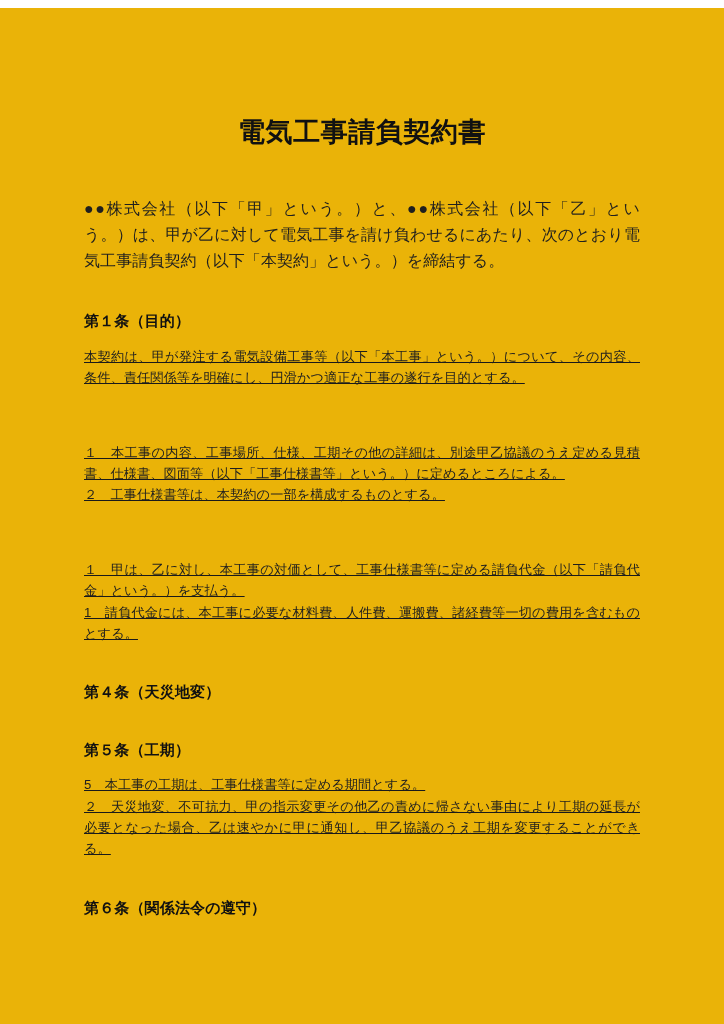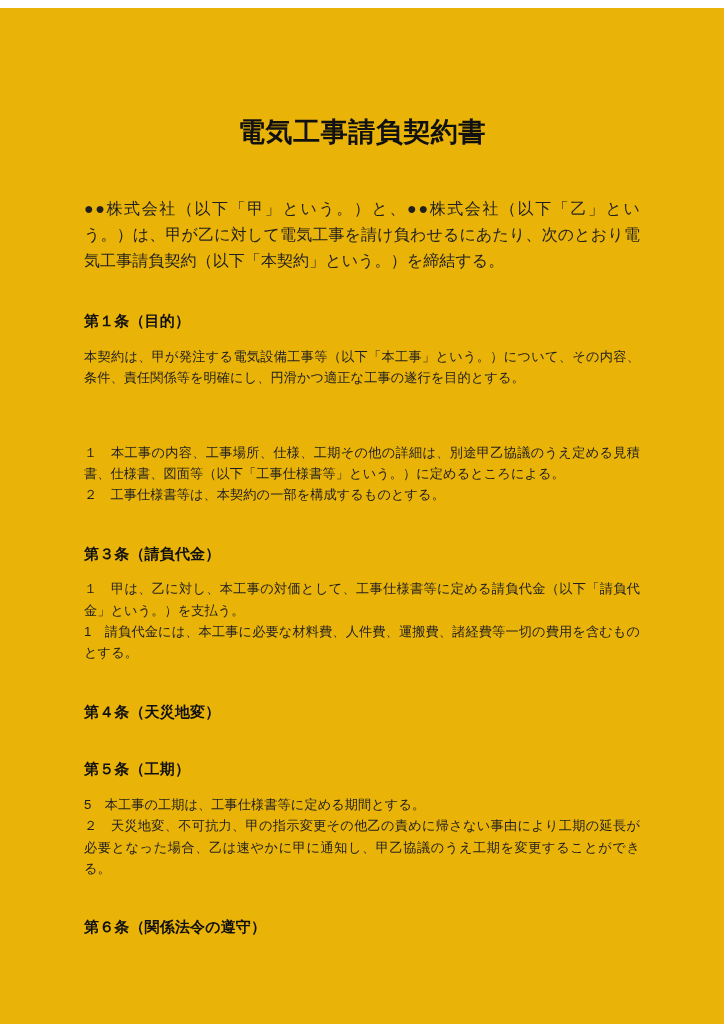--- a/index.html
+++ b/index.html
@@ -60,20 +60,21 @@
     font-size: 15px;
     font-weight: bold;
     line-height: 1.3;
     color: #111111;
     letter-spacing: 0.01em;
   }
 
   .article-body {
     margin: 0;
     padding-top: 15px;
+    text-decoration: underline;
   }
 
   .article-para {
     margin: 0;
     font-size: 13.2px;
     line-height: 1.62;
     text-align: justify;
     text-justify: inter-character;
     color: #1f1f1f;
     letter-spacing: 0.005em;
@@ -111,21 +112,20 @@
     </section>
 
     <section class="article">
       <div class="article-body">
         <p class="article-item">１　本工事の内容、工事場所、仕様、工期その他の詳細は、別途甲乙協議のうえ定める見積書、仕様書、図面等（以下「工事仕様書等」という。）に定めるところによる。</p>
         <p class="article-item">２　工事仕様書等は、本契約の一部を構成するものとする。</p>
       </div>
     </section>
 
     <section class="article">
-      <h2 class="article-heading">第３条（請負代金）</h2>
       <div class="article-body">
         <p class="article-item">１　甲は、乙に対し、本工事の対価として、工事仕様書等に定める請負代金（以下「請負代金」という。）を支払う。</p>
         <p class="article-item">1　請負代金には、本工事に必要な材料費、人件費、運搬費、諸経費等一切の費用を含むものとする。</p>
       </div>
     </section>
 
     <section class="article">
       <h2 class="article-heading">第４条（天災地変）</h2>
     </section>
 

